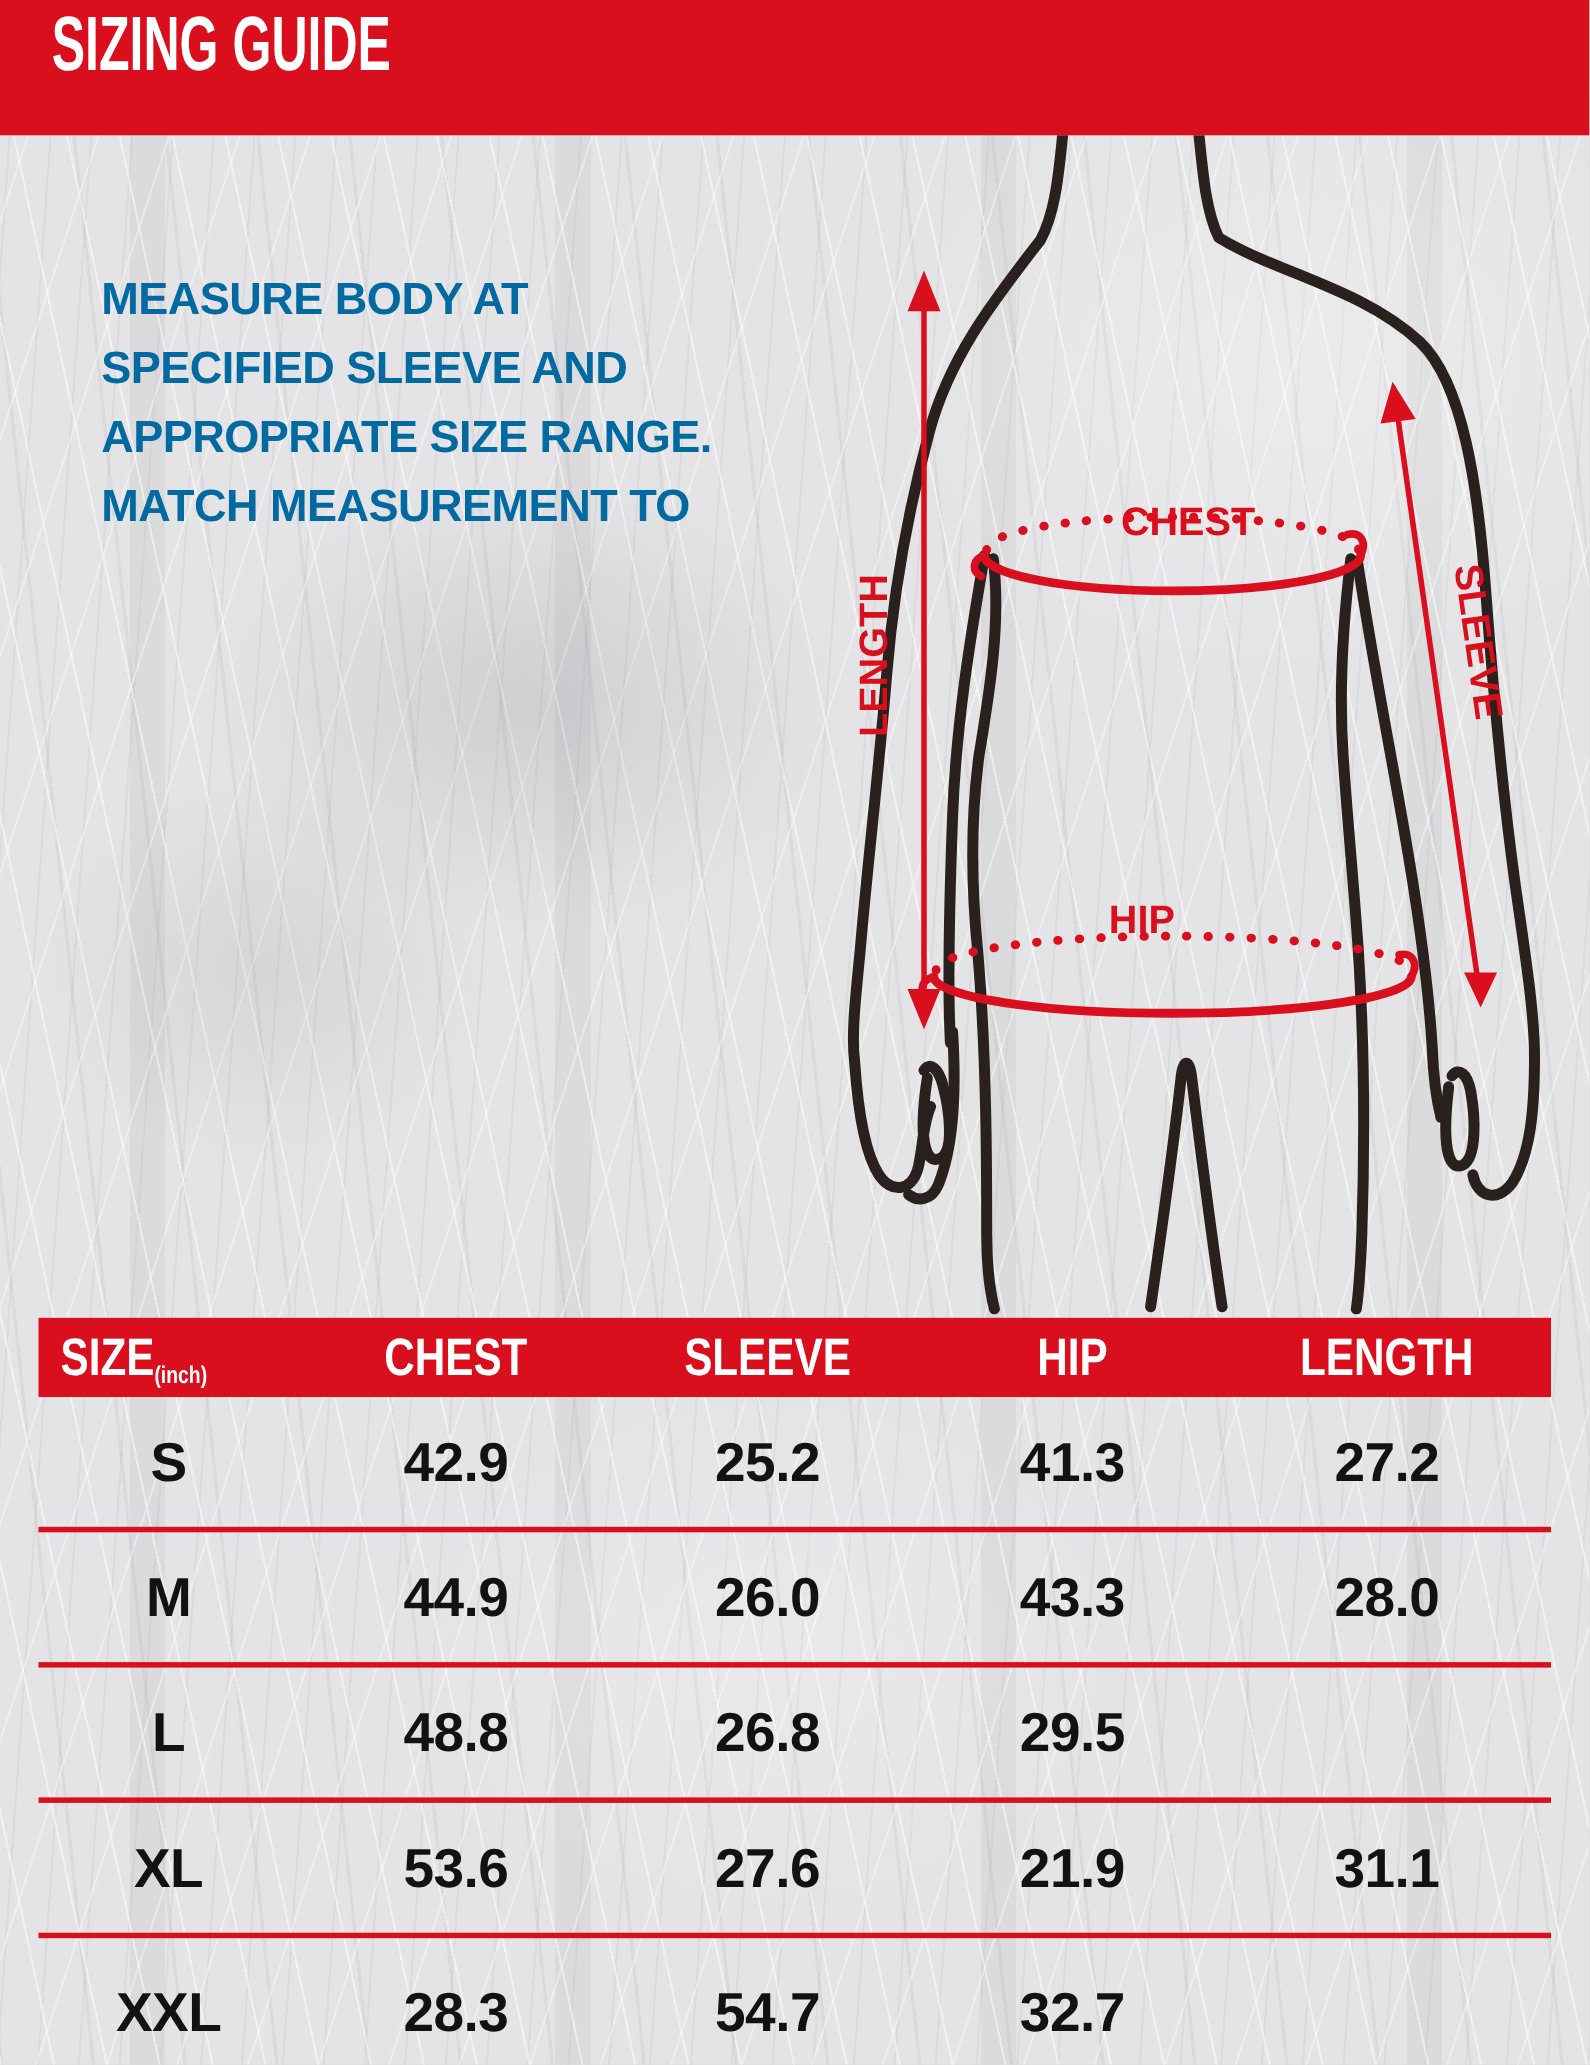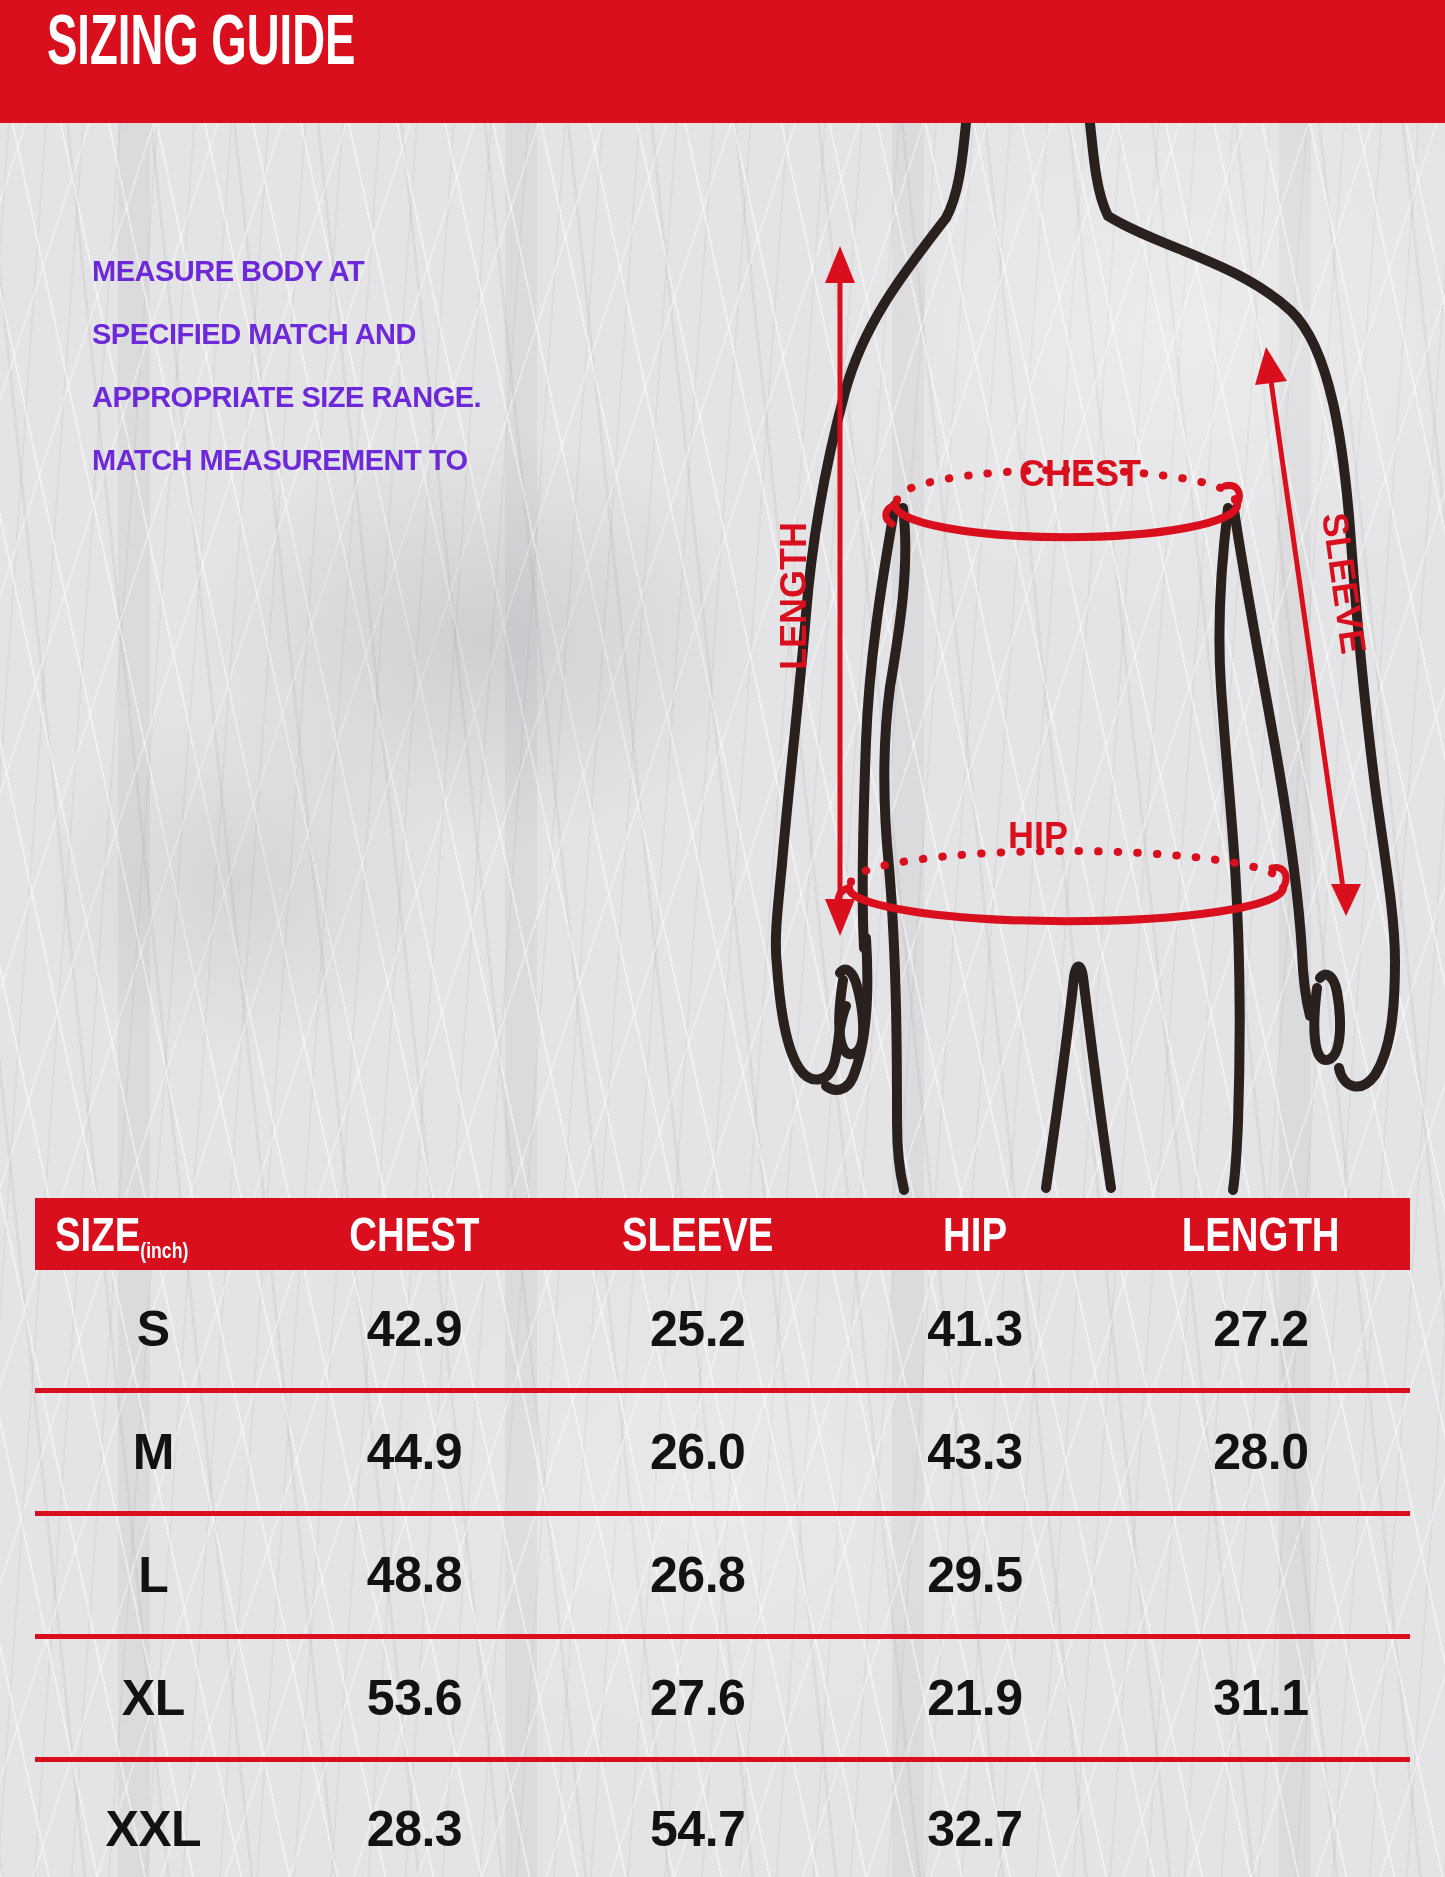--- a/index.html
+++ b/index.html
@@ -18,22 +18,22 @@
       repeating-linear-gradient(84deg, rgba(148,148,156,.12) 0 3px, rgba(0,0,0,0) 3px 83px),
       repeating-linear-gradient(-86deg, rgba(148,148,156,.10) 0 2px, rgba(0,0,0,0) 2px 37px),
       repeating-linear-gradient(90deg, rgba(0,0,0,0) 0 118px, rgba(138,138,146,.10) 118px 150px, rgba(0,0,0,0) 150px 387px);
   }
 
   .header-bar{position:absolute;left:0;top:0;width:100%;height:123px;z-index:2;
     display:flex;align-items:flex-start;}
   .title{color:#fff;font-weight:bold;font-size:70px;letter-spacing:0;
     transform:scaleX(.65);transform-origin:left center;margin-left:47px;white-space:nowrap;}
 
-  .intro{position:absolute;left:92px;top:240px;z-index:2;color:#6d28d9;
-    font-weight:bold;font-size:29px;line-height:63px;letter-spacing:-.5px;white-space:nowrap;}
+  .intro{position:absolute;left:92px;top:240px;z-index:2;color:#0369a1;
+    font-weight:bold;font-size:41px;line-height:63px;letter-spacing:-.5px;white-space:nowrap;}
 
   .diagram-svg{position:absolute;left:0;top:123px;width:1445px;height:1072px;z-index:1;}
   .diagram-label{font-family:"Liberation Sans",sans-serif;font-weight:bold;font-size:36px;}
 
   .size-table{position:absolute;left:35px;top:1198px;width:1375px;z-index:2;}
   .thead{height:72px;display:grid;grid-template-columns:17.2% 20.8% 20.4% 19.9% 21.7%;
     align-items:center;color:#fff;font-weight:bold;font-size:48px;}
   .th{display:flex;justify-content:center;align-items:center;}
   .th-size{justify-content:flex-start;padding-left:20px;}
   .cond{display:inline-block;transform:scaleX(.8);white-space:nowrap;}
@@ -50,21 +50,21 @@
 
 <div class="page">
   <div class="texture"></div>
 
   <div class="header-bar" style="background:#d90f1e;">
     <div class="title">SIZING GUIDE</div>
   </div>
 
   <div class="intro">
     <div>MEASURE BODY AT</div>
-    <div>SPECIFIED MATCH AND</div>
+    <div>SPECIFIED SLEEVE AND</div>
     <div>APPROPRIATE SIZE RANGE.</div>
     <div>MATCH MEASUREMENT TO</div>
   </div>
 
   <svg class="diagram-svg" viewBox="0 123 1445 1072">
 
     <g fill="none" stroke="#2a211e" stroke-width="10" stroke-linecap="round" stroke-linejoin="round">
       <path d="M 966,123 C 962,165 958,196 946,218 C 906,270 864,322 845,392 C 826,462 812,540 806,614 C 799,700 788,792 782,864 C 777,914 774,942 777,966 C 780,1010 786,1048 799,1068 C 810,1085 828,1083 834,1064 C 839,1048 838,1024 846,1006"></path>
       <path d="M 843,980 C 835,1032 840,1060 855,1053 C 868,1046 863,1008 857,986 C 853,971 845,965 840,973"></path>
       <path d="M 866,938 C 869,986 868,1040 853,1077 C 847,1091 835,1093 826,1086"></path>

